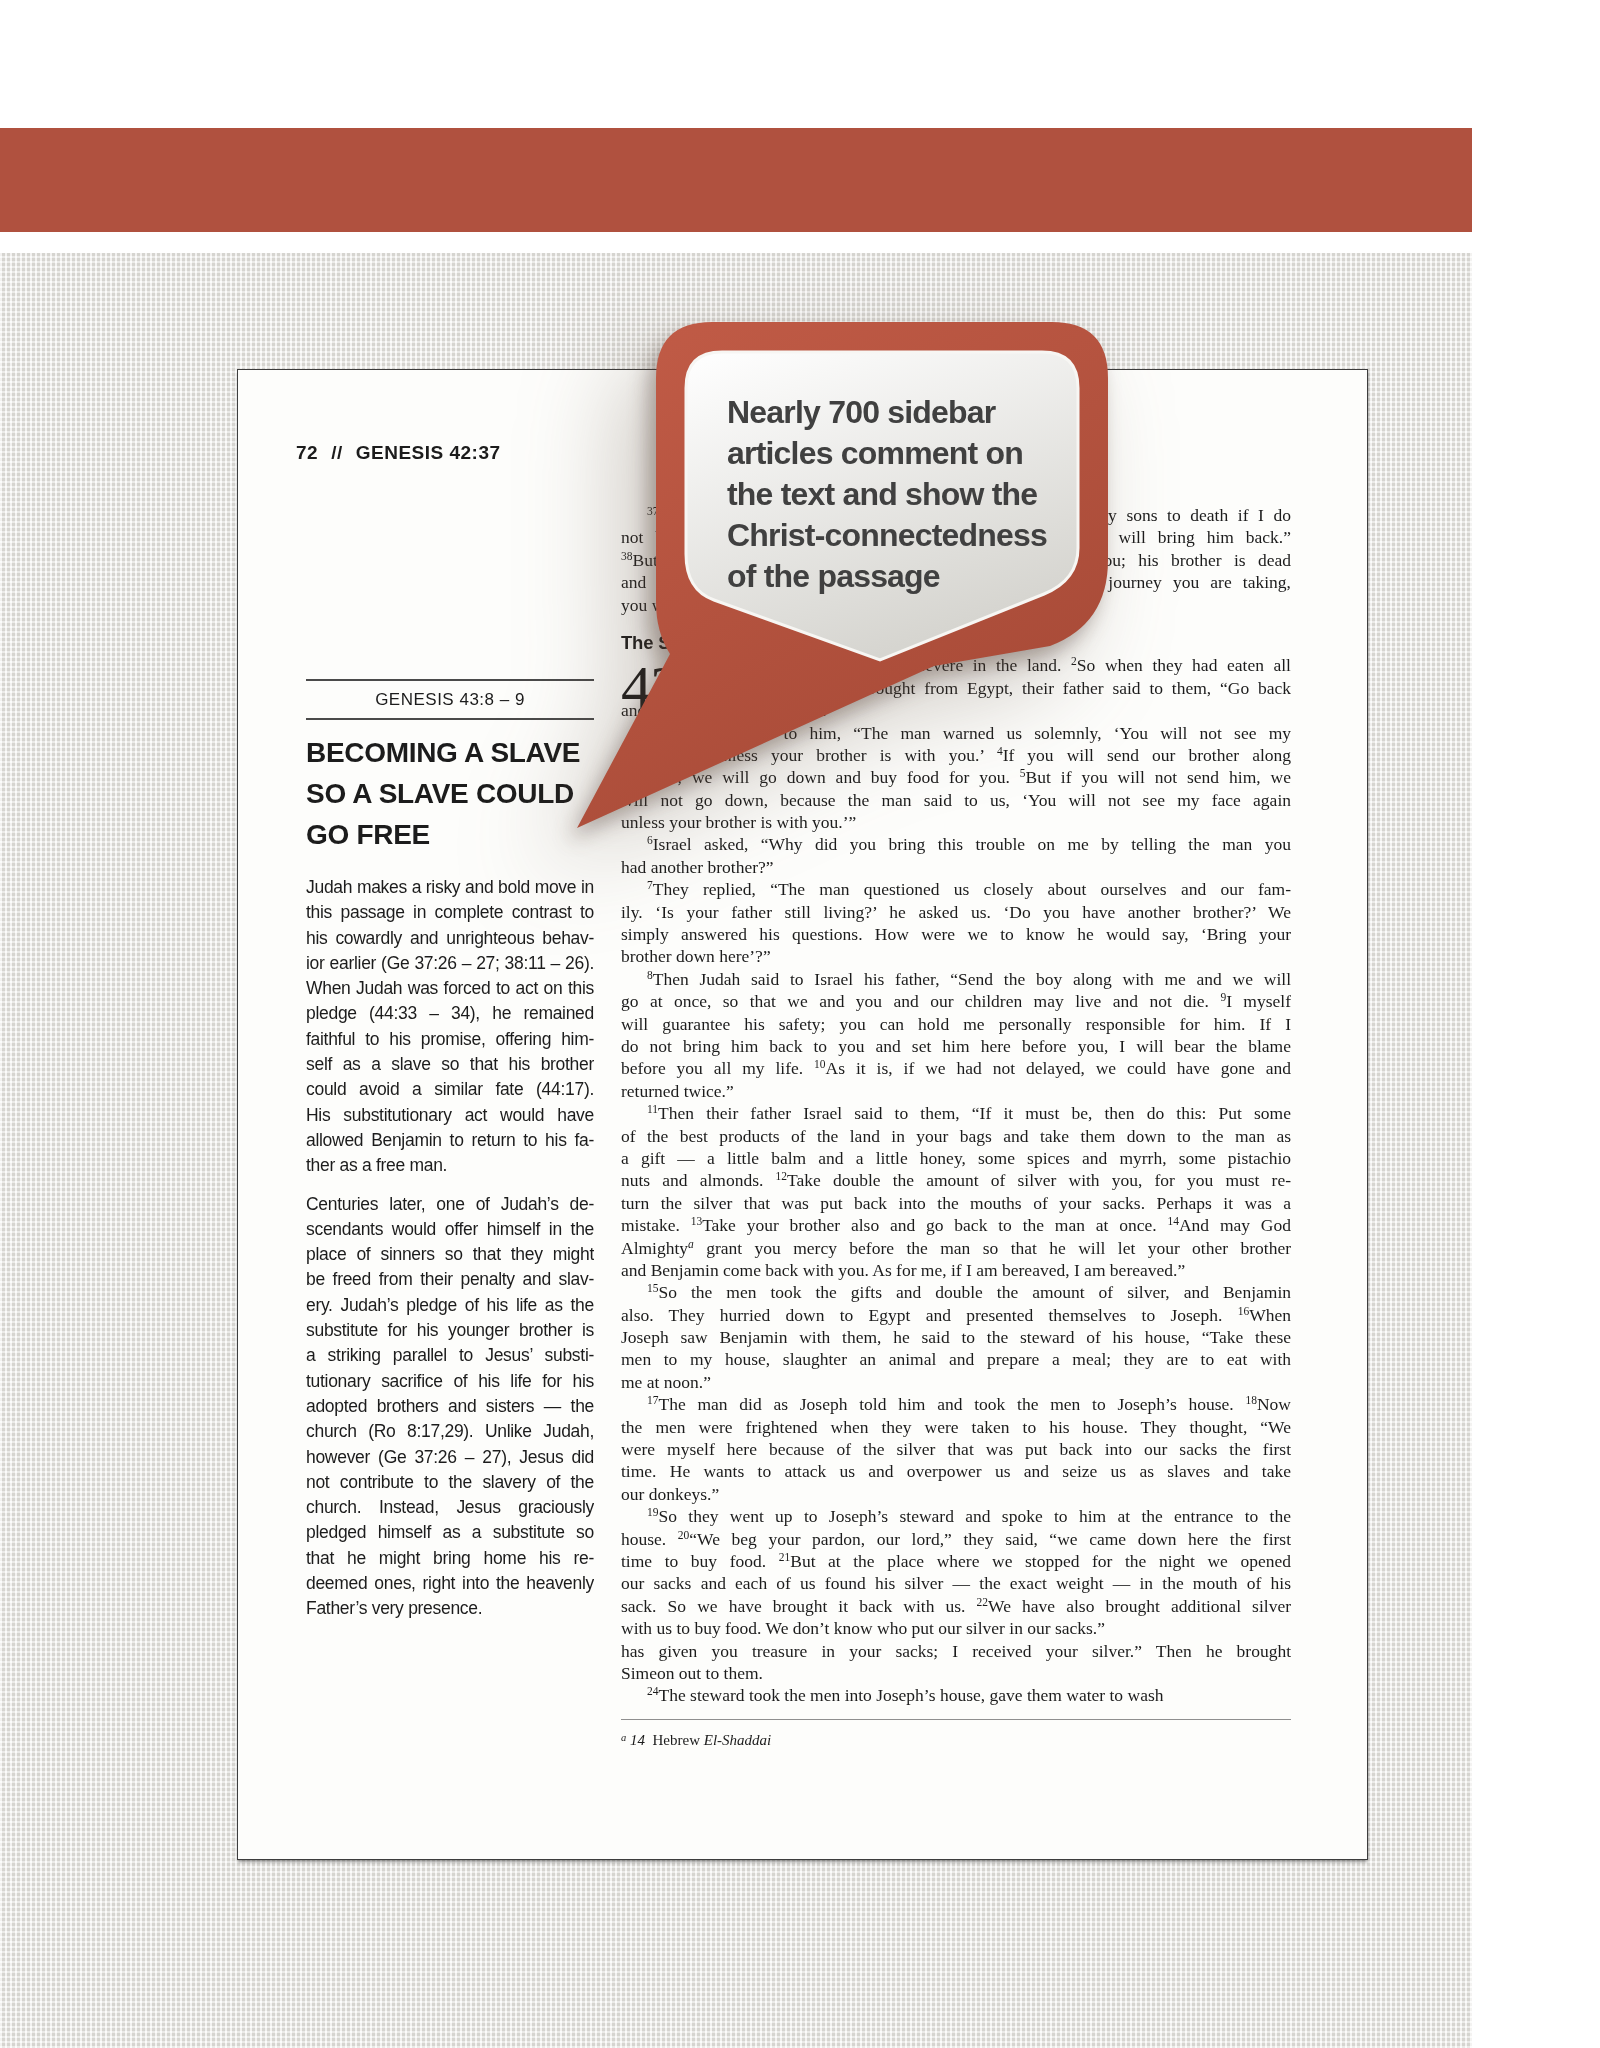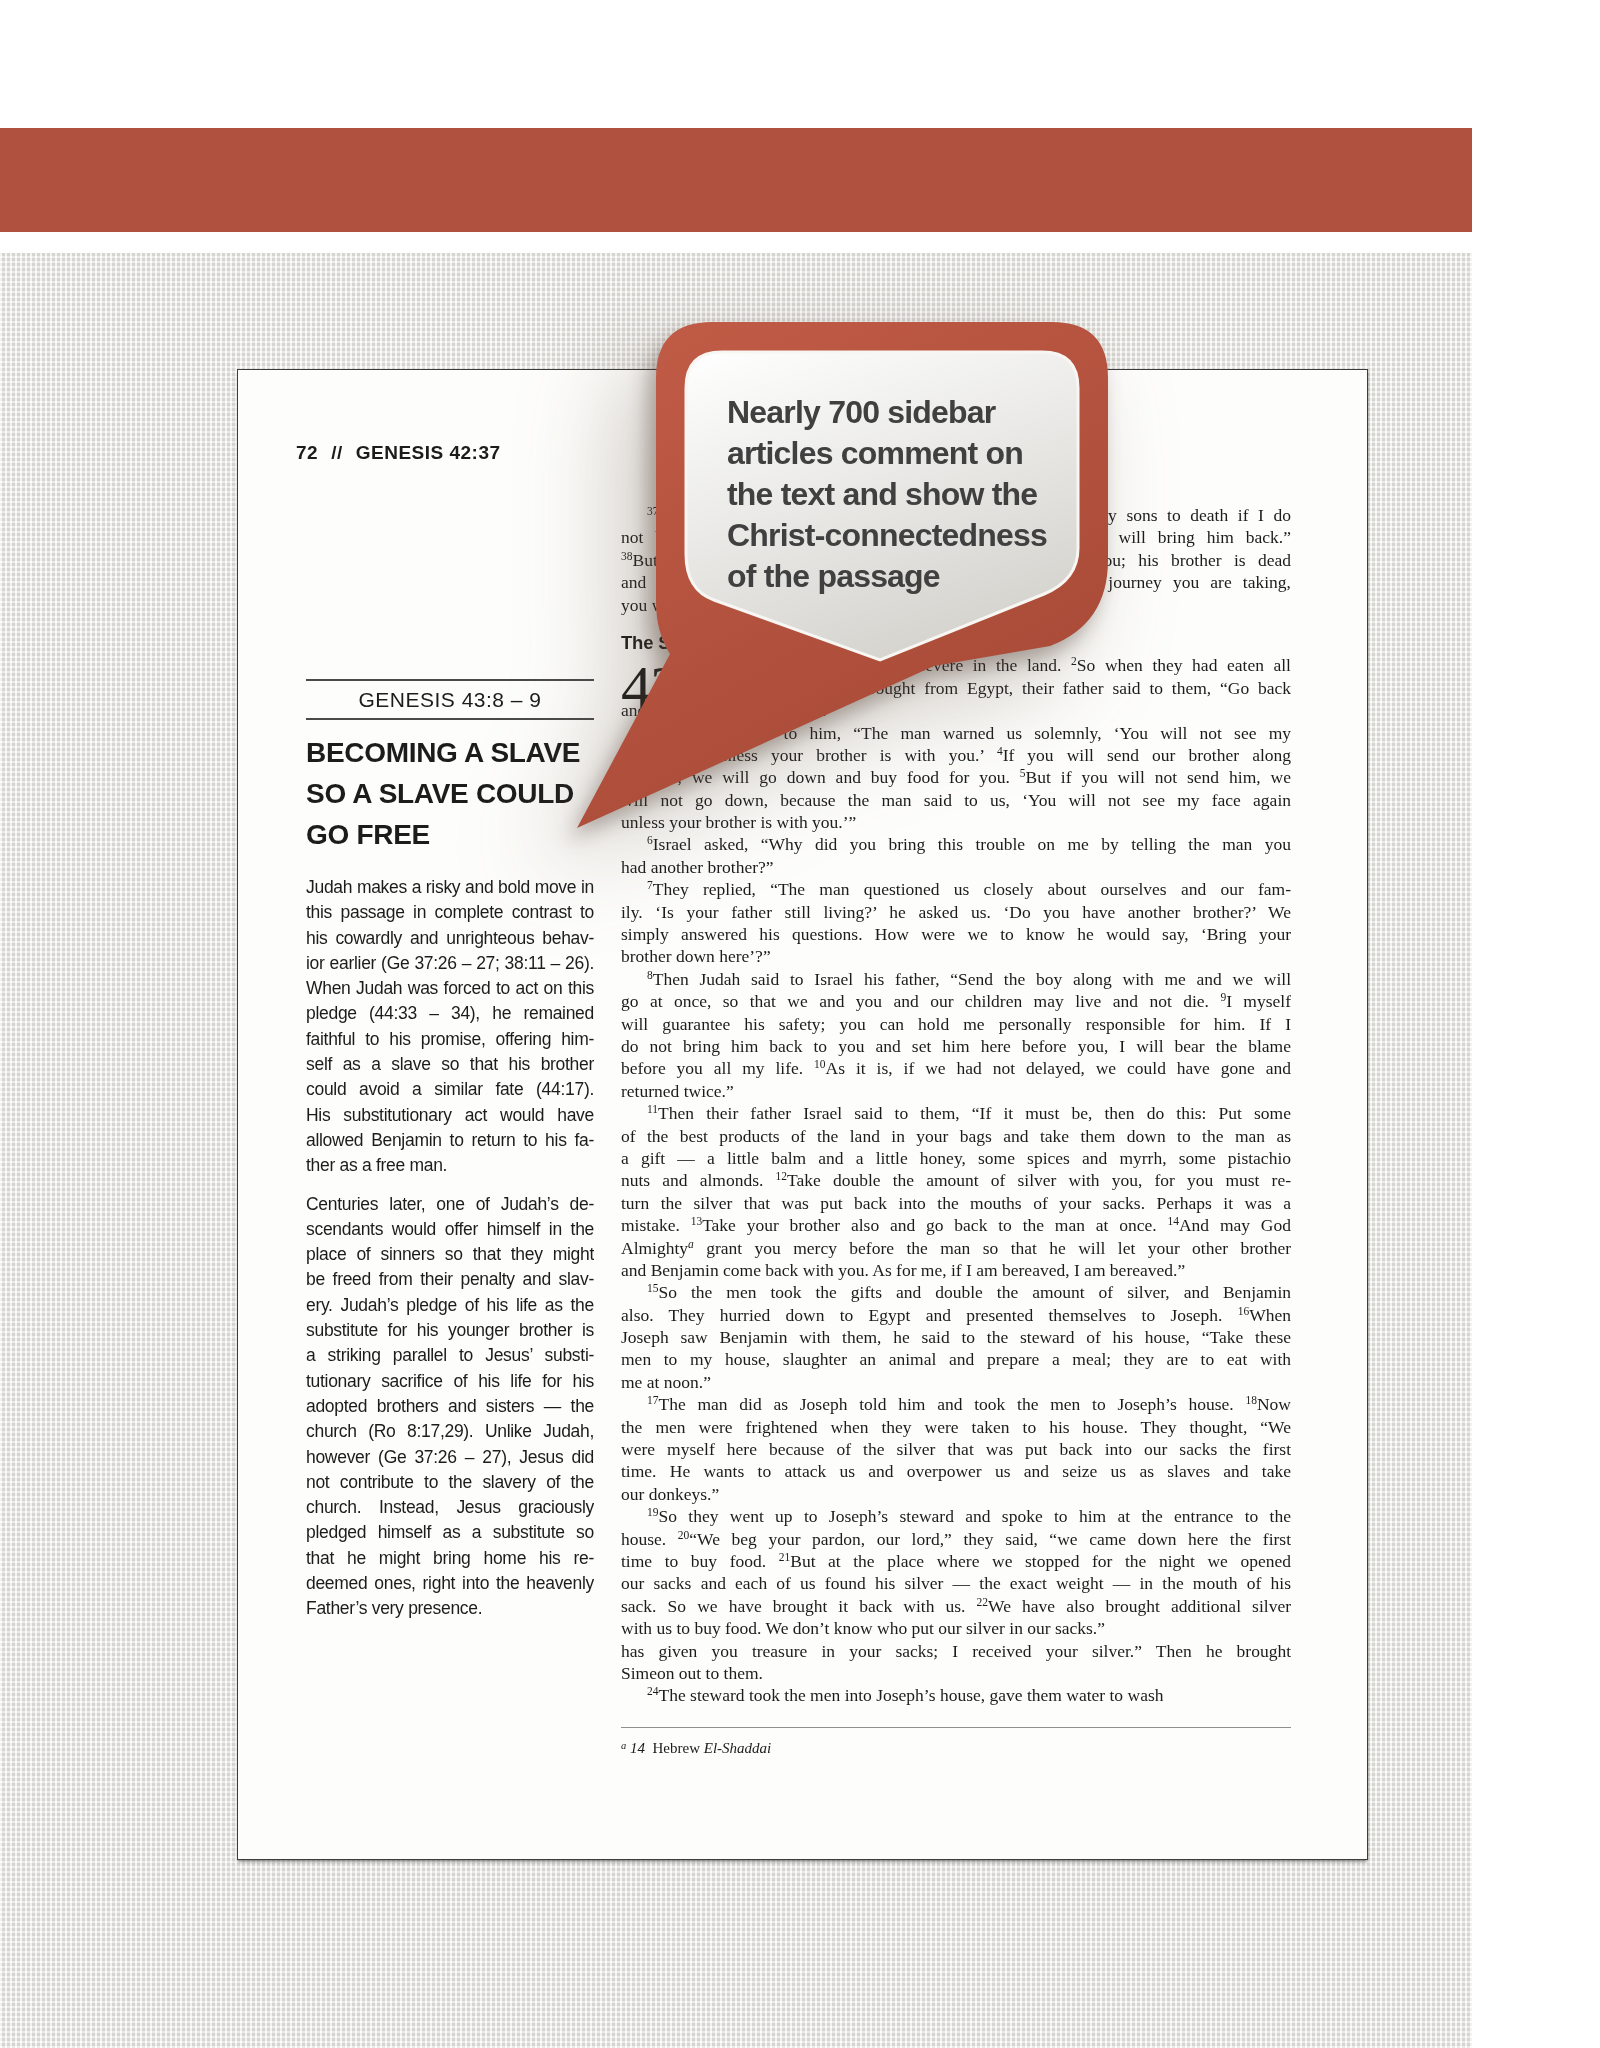--- a/index.html
+++ b/index.html
@@ -21,21 +21,21 @@
 
   #running-header{position:absolute;left:58px;top:72px;
         font-family:"Liberation Sans","DejaVu Sans",sans-serif;
         font-weight:700;font-size:19px;letter-spacing:.5px;white-space:nowrap;}
   #running-header .sep{margin:0 13px;}
 
   
   #sidebar{position:absolute;left:68px;top:309px;width:288px;
         font-family:"Liberation Sans","DejaVu Sans",sans-serif;}
   .sb-rule{border-top:2px solid #4a4a4a;height:0;}
-  #sb-label{padding:6px 0;text-align:center;font-size:21px;line-height:25px;letter-spacing:.5px;}
+  #sb-label{padding:6px 0;text-align:center;font-size:17px;line-height:25px;letter-spacing:.5px;}
   #sb-title{margin-top:12px;text-align:left;font-weight:700;font-size:28px;
             line-height:41px;letter-spacing:-.3px;}
   .sb-para{margin-top:13px;letter-spacing:-.3px;}
   #sb-para-1{margin-top:20px;}
   .sline{height:25.3px;line-height:25.3px;font-size:17.5px;
          text-align:justify;text-align-last:justify;overflow:hidden;}
   .sline.lastline{text-align:left;text-align-last:left;}
 
   
   #main-col{position:absolute;left:383px;top:134px;width:670px;}
@@ -44,21 +44,21 @@
   .bline.lastline{text-align:left;text-align-last:left;}
   .bline.find{text-indent:26px;}
   .bline.dcpad{padding-left:92px;}
   .para{position:relative;}
   sup.vn{font-size:11.5px;line-height:0;vertical-align:6px;letter-spacing:0;}
   sup.vn.fl{font-style:italic;}
   .mheading{margin-top:16px;line-height:22.4px;font-size:18.5px;font-weight:700;
             font-family:"Liberation Sans","DejaVu Sans",sans-serif;letter-spacing:-.2px;}
   .dropcap{position:absolute;left:0;top:4px;font-size:62px;line-height:58px;letter-spacing:-2px;}
 
-  #footnote-block{margin-top:20px;border-top:1px solid #8f8f8f;padding-top:9px;
+  #footnote-block{margin-top:12px;border-top:1px solid #8f8f8f;padding-top:9px;
                   font-size:15px;line-height:18px;}
   #footnote-block sup{font-size:10.5px;vertical-align:4px;font-style:italic;}
 
   
   #callout-svg{position:absolute;left:540px;top:300px;width:620px;height:560px;z-index:5;
       filter:drop-shadow(-8px 12px 10px rgba(70,50,40,.38)) drop-shadow(-34px 38px 48px rgba(95,75,62,.28));}
   #callout-text{position:absolute;left:727px;top:392px;width:368px;z-index:6;
       font-family:"Liberation Sans","DejaVu Sans",sans-serif;
       font-weight:700;font-size:32px;line-height:41px;letter-spacing:-.8px;color:#404040;}
 </style>

